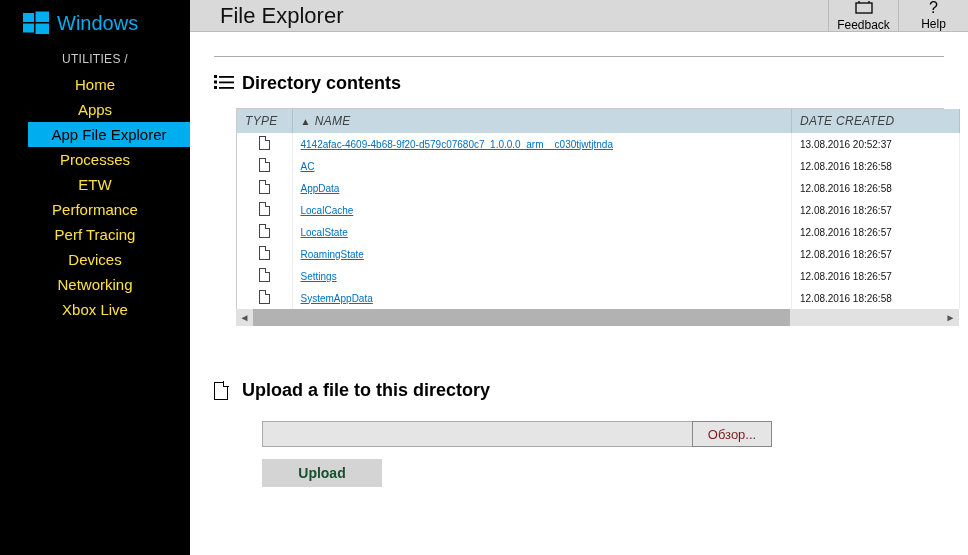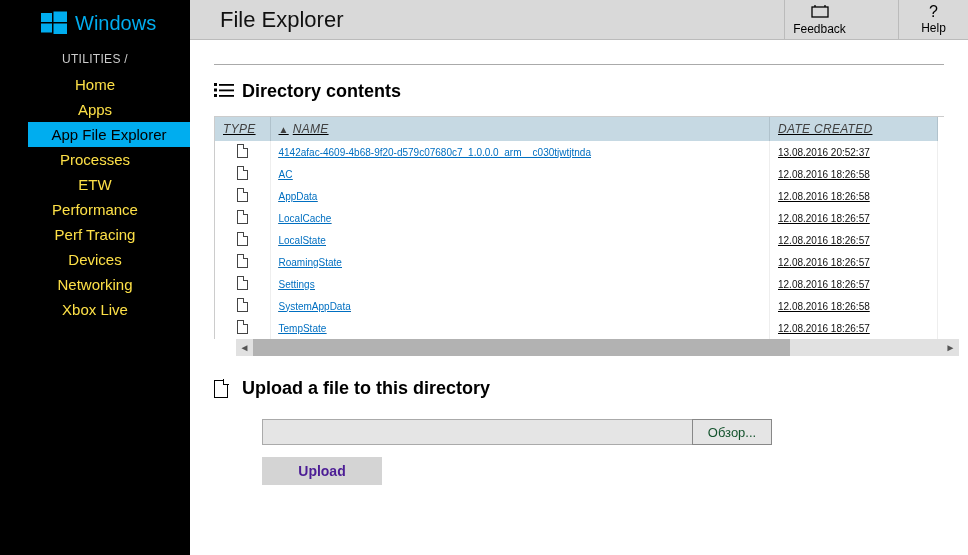--- a/index.html
+++ b/index.html
@@ -17,21 +17,20 @@
   height: 100%;
   background: #000;
   color: #fff;
   flex-shrink: 0;
 }
 .win-logo {
   display: flex;
   align-items: center;
   padding: 10px 14px 12px 23px;
   gap: 8px;
-  margin-left: 18px;
 }
 .win-logo svg { flex-shrink: 0; }
 .win-logo-text {
   color: #00adef;
   font-size: 20px;
   font-weight: 400;
 }
 .sidebar-section-label {
   color: #ccc;
   font-size: 12px;
@@ -52,25 +51,24 @@
   margin-left: 28px;
 }
 .main {
   flex: 1;
   display: flex;
   flex-direction: column;
   overflow: hidden;
 }
 .topbar {
   background: #d9d9d9;
-  height: 40px;
+  height: 32px;
   display: flex;
   align-items: stretch;
   border-bottom: 1px solid #bbb;
-  gap: 44px;
 }
 .page-title {
   font-size: 22px;
   font-weight: 400;
   color: #111;
   padding-left: 30px;
   display: flex;
   align-items: center;
 }
 .topbar-spacer { flex: 1; }
@@ -99,23 +97,23 @@
   gap: 8px;
   margin-bottom: 14px;
 }
 .section-h .sicon { font-size: 18px; line-height: 1; }
 .section-h .stitle {
   font-size: 18px;
   font-weight: 700;
   color: #000;
 }
 .table-wrap {
+  margin-left: 22px;
   border-left: 1px solid #ccc;
   border-top: 1px solid #ccc;
-  text-decoration: underline;
 }
 table { width: 723px; border-collapse: collapse; table-layout: fixed; }
 thead th {
   background: #c6d9e3;
   color: #404040;
   font-size: 12px;
   font-weight: 400;
   font-style: italic;
   text-align: left;
   padding: 5px 8px;
@@ -141,56 +139,56 @@
   display: flex;
   align-items: center;
 }
 .hscroll .arrow {
   width: 17px; height: 17px;
   display: flex; align-items: center; justify-content: center;
   font-size: 10px; color: #555; cursor: pointer;
 }
 .hscroll .track { flex: 1; height: 17px; position: relative; }
 .hscroll .thumb { position: absolute; left: 0; top: 0; height: 17px; width: 78%; background: #b2b2b2; }
-.upload-section { margin-top: 22px; }
+.upload-section { margin-top: 54px; }
 .file-row {
   display: flex;
   align-items: stretch;
   margin-left: 48px;
   margin-top: 20px;
   margin-bottom: 12px;
 }
 .file-display {
   width: 430px;
   height: 26px;
   background: #e5e5e5;
   border: 1px solid #aaa;
   border-right: none;
 }
 .browse-btn {
   width: 80px;
   height: 26px;
   background: #e5e5e5;
   border: 1px solid #888;
   font-size: 13px;
-  color: #14532d;
+  color: #7f1d1d;
   display: flex;
   align-items: center;
   justify-content: center;
   cursor: pointer;
 }
 .upload-btn {
   margin-left: 48px;
   width: 120px;
   height: 28px;
   background: #d4d4d4;
   border: none;
   font-size: 14px;
   font-weight: 600;
-  color: #4c1d95;
+  color: #14532d;
   cursor: pointer;
 }
 .file-icon {
   display: inline-block;
   width: 11px;
   height: 14px;
   border: 1px solid #444;
   position: relative;
   background: #fff;
 }
@@ -333,25 +331,20 @@
             <tr>
               <td class="type-cell"><span class="file-icon"></span></td>
               <td><a>Settings</a></td>
               <td class="date-cell">12.08.2016 18:26:57</td>
             </tr>
             <tr>
               <td class="type-cell"><span class="file-icon"></span></td>
               <td><a>SystemAppData</a></td>
               <td class="date-cell">12.08.2016 18:26:58</td>
             </tr>
-            <tr>
-              <td class="type-cell"><span class="file-icon"></span></td>
-              <td><a>TempState</a></td>
-              <td class="date-cell">12.08.2016 18:26:57</td>
-            </tr>
           </tbody>
       </table>
     </div>
     <div class="hscroll">
       <div class="arrow">◄</div>
       <div class="track">
           <div class="thumb"></div>
         </div>
       <div class="arrow">►</div>
     </div>

